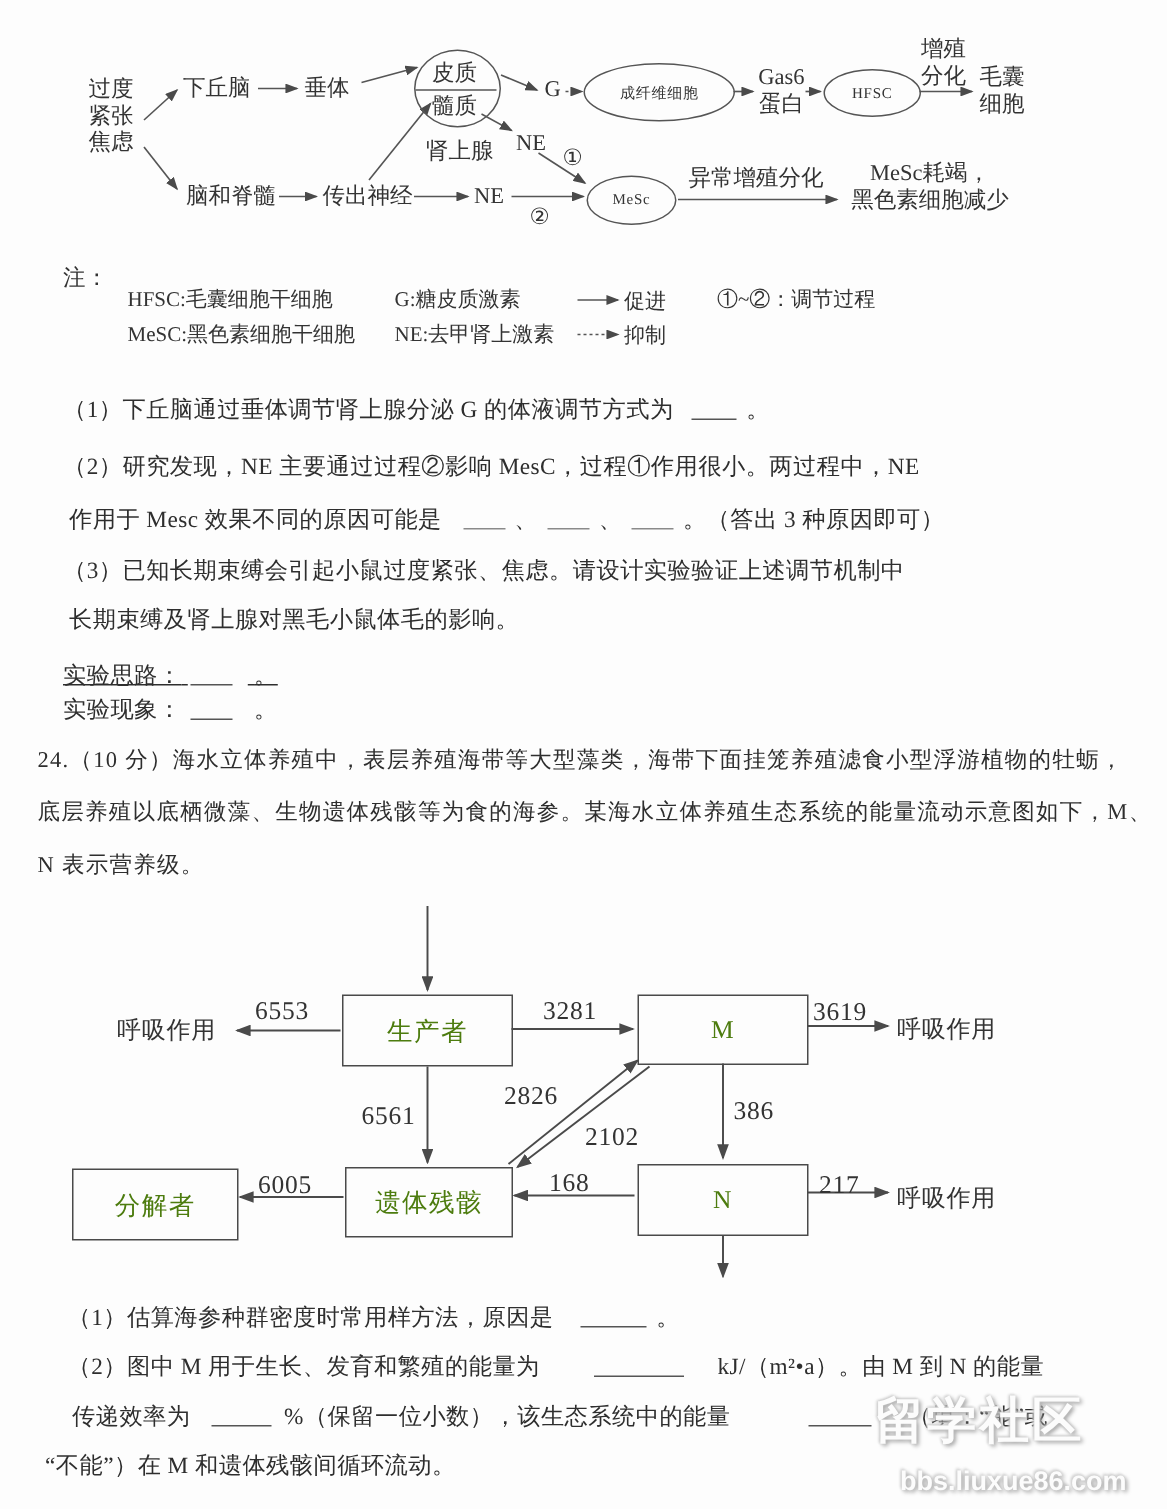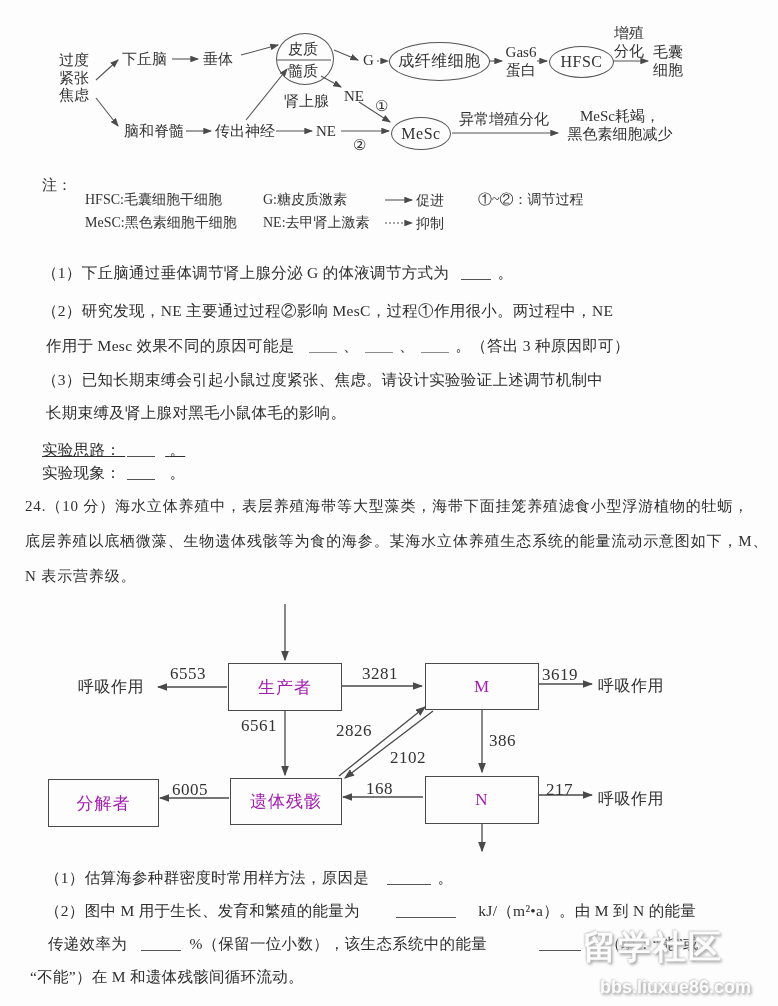--- a/index.html
+++ b/index.html
@@ -14,26 +14,26 @@
   .ctr{text-align:center;}
   .num{position:absolute;font-size:17px;color:#333;letter-spacing:.5px;}
   .qline{position:absolute;font-size:15.5px;letter-spacing:.3px;white-space:nowrap;color:#2e2e2e;}
   .intro{font-size:15px;letter-spacing:.85px;}
   .leg{position:absolute;font-size:14px;color:#333;white-space:nowrap;}
   .blank{display:inline-block;border-bottom:1.6px solid #555;height:13px;vertical-align:-2px;}
   .blank.gray{border-bottom-color:#8a8a8a;}
   .box{
     position:absolute;border:1.4px solid #4a4a4a;background:transparent;
     display:flex;align-items:center;justify-content:center;
-    font-size:17px;letter-spacing:1px;color:#a21caf;
+    font-size:17px;letter-spacing:1px;color:#4d7c0f;
   }
   .ellipse{
     position:absolute;border:1.2px solid #555;border-radius:50%;
     display:flex;align-items:center;justify-content:center;
-    font-size:16px;color:#333;letter-spacing:.5px;
+    font-size:10px;color:#333;letter-spacing:.5px;
   }
   .circle{
     position:absolute;border:1.2px solid #555;border-radius:50%;background:transparent;
   }
   .wm{position:absolute;font-family:"Liberation Sans","DejaVu Sans",sans-serif;font-weight:bold;
       color:#fcfcfc;text-shadow:0 0 2px #c9c9c9,1.5px 1.5px 3px #9e9e9e,-1px -1px 2px #d6d6d6;}
 </style>
 </head>
 <body>
 
@@ -207,21 +207,21 @@
   <div class="box" style="left:230px;top:778px;width:110px;height:45px;">遗体残骸</div>
   <div class="box" style="left:425px;top:776px;width:112px;height:46px;">N</div>
 
   <div class="num" style="left:78px;top:677px;font-size:16px;">呼吸作用</div>
   <div class="num" style="left:598px;top:676px;font-size:16px;">呼吸作用</div>
   <div class="num" style="left:598px;top:789px;font-size:16px;">呼吸作用</div>
 
   <div class="num" style="left:170px;top:664px;">6553</div>
   <div class="num" style="left:362px;top:664px;">3281</div>
   <div class="num" style="left:542px;top:665px;">3619</div>
-  <div class="num" style="left:241px;top:716px;">6561</div>
+  <div class="num" style="left:241px;top:734px;">6561</div>
   <div class="num" style="left:336px;top:721px;">2826</div>
   <div class="num" style="left:390px;top:748px;">2102</div>
   <div class="num" style="left:489px;top:731px;">386</div>
   <div class="num" style="left:172px;top:780px;">6005</div>
   <div class="num" style="left:366px;top:779px;">168</div>
   <div class="num" style="left:546px;top:780px;">217</div>
 
   <div class="qline" style="left:45px;top:868px;">
     <span>（1）估算海参种群密度时常用样方法，原因是</span>
     <span class="blank" style="width:44px;margin:0 2px 0 14px;"></span>

